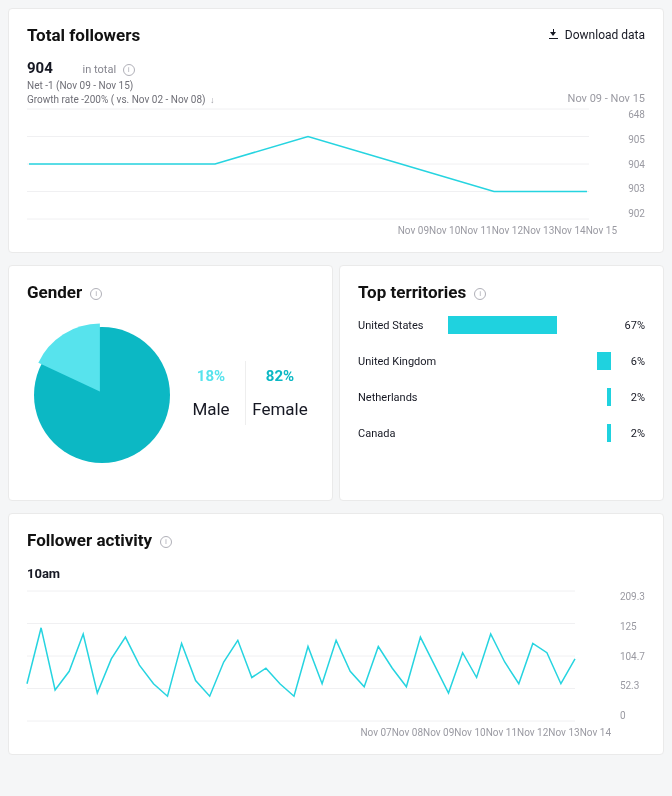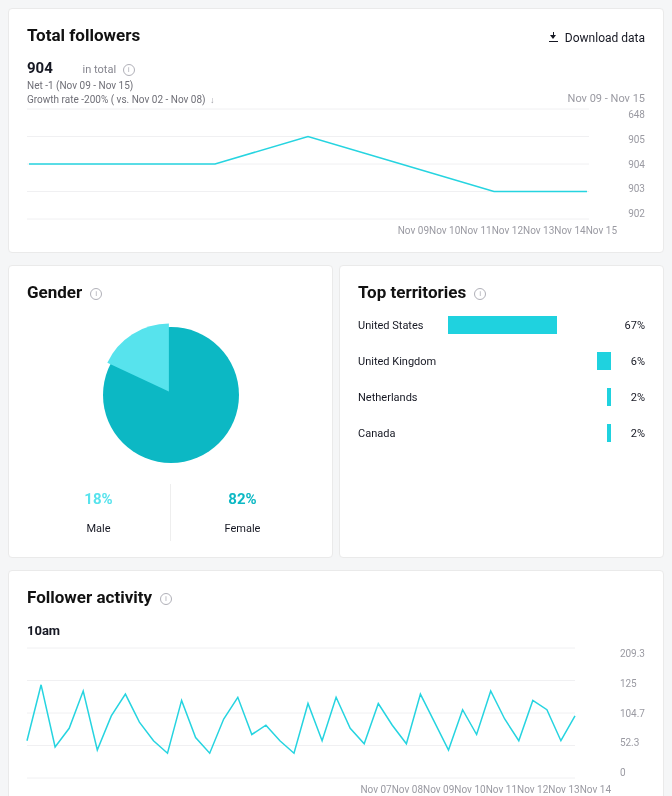--- a/index.html
+++ b/index.html
@@ -12,21 +12,21 @@
   }
   .card {
     background: #fff;
     border: 1px solid #eaeaea;
     border-radius: 4px;
     padding: 16px 18px;
     margin-bottom: 12px;
   }
   .row { display: flex; gap: 6px; margin-bottom: 12px; }
   .row .card { flex: 1; margin-bottom: 0; }
-  .header-row { display: flex; justify-content: space-between; align-items: flex-end; }
+  .header-row { display: flex; justify-content: space-between; align-items: center; }
   .card-title { font-size: 17px; font-weight: 700; color: #121212; }
   .info-icon {
     display: inline-block; width: 12px; height: 12px; border: 1px solid #b0b0b8;
     border-radius: 50%; font-size: 8px; line-height: 10px; text-align: center;
     color: #b0b0b8; margin-left: 4px; vertical-align: middle;
   }
   .download-link { font-size: 12px; color: #161823; cursor: pointer; }
   .dl-icon { display:inline-block; margin-right:4px; position:relative; width:9px; height:10px; }
   .dl-icon::before { content:""; position:absolute; left:4px; top:0; width:1px; height:6px; background:#161823; }
   .dl-icon::after { content:""; position:absolute; left:1px; top:3px; width:0; height:0; border-left:3.5px solid transparent; border-right:3.5px solid transparent; border-top:4px solid #161823; }
@@ -37,28 +37,28 @@
   .muted { color: #86868f; padding-left: 23px; }
   .date-range-right { color:#9a9aa2; font-size:11px; align-self:flex-end; }
   .small { font-size: 10px; color:#6f6f77; }
   .chart-wrap { position: relative; margin-top: 6px; }
   .yaxis { position:absolute; right:0; top:0; height:100%; display:flex; flex-direction:column; justify-content:space-between; font-size:10px; color:#9a9aa2; }
   .xaxis { display:flex; justify-content:flex-end; font-size:10px; color:#9a9aa2; margin-top:6px; padding-right:28px; padding-left:4px;}
   .grid line { stroke:#f0f0f2; stroke-width:1; }
   .series { fill:none; stroke:#26d4e0; stroke-width:1.5; }
 
   
-  .gender-body { display:flex; flex-direction:column; align-items:center; }
+  .gender-body { display:flex; flex-direction:row; align-items:center; }
   .pie-wrap { margin: 18px 0 10px; }
   .gender-legend { display:flex; width:100%; }
   .g-col { flex:1; text-align:center; padding:6px 0; }
   .g-col:first-child { border-right:1px solid #eee; }
   .g-pct-m { font-size:15px; font-weight:700; color:#57e3ed; }
   .g-pct-f { font-size:15px; font-weight:700; color:#0cb8c4; }
-  .g-lbl { font-size:11px; color:#161823; margin-top:14px; }
+  .g-lbl { font-size:17px; color:#161823; margin-top:14px; }
 
   
   .terr-list { margin-top:14px; }
   .terr-row { display:flex; align-items:center; font-size:11px; color:#161823; margin-bottom:18px;justify-content:center; }
   .terr-name { width:90px; flex-shrink:0; }
   .terr-bar-track { flex:1; height:18px; position:relative; }
   .terr-bar { position:absolute; left:0; top:0; height:100%; background:#1fd2df; }
   .terr-val { width:34px; text-align:right; flex-shrink:0; }
 
   

